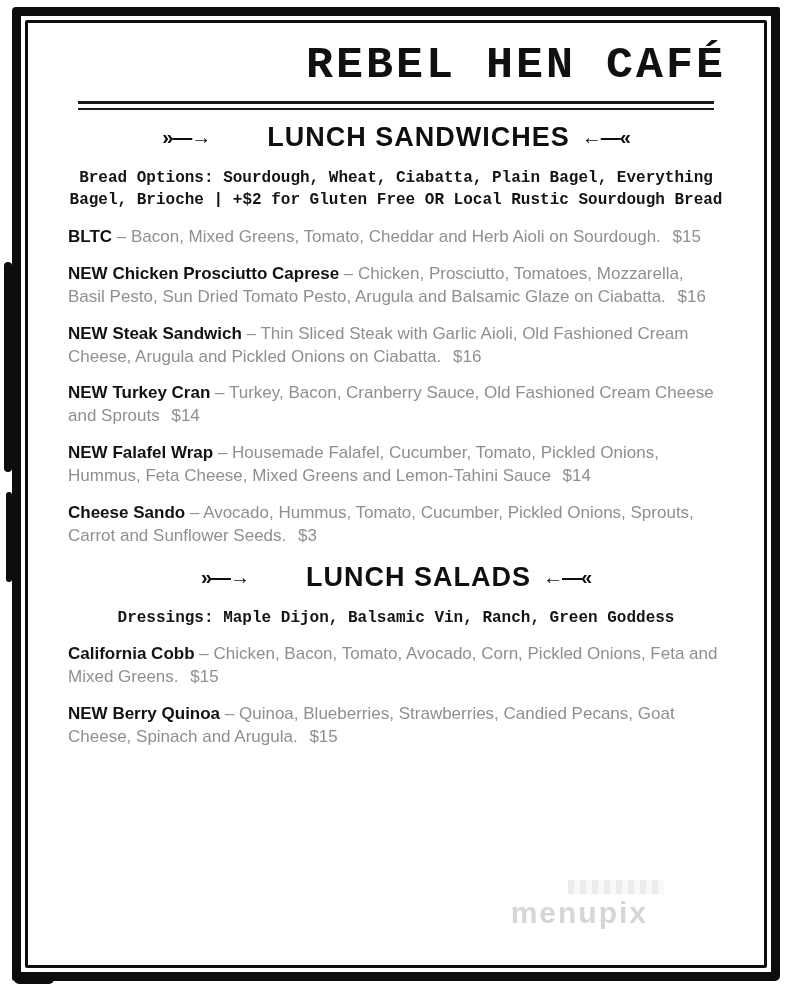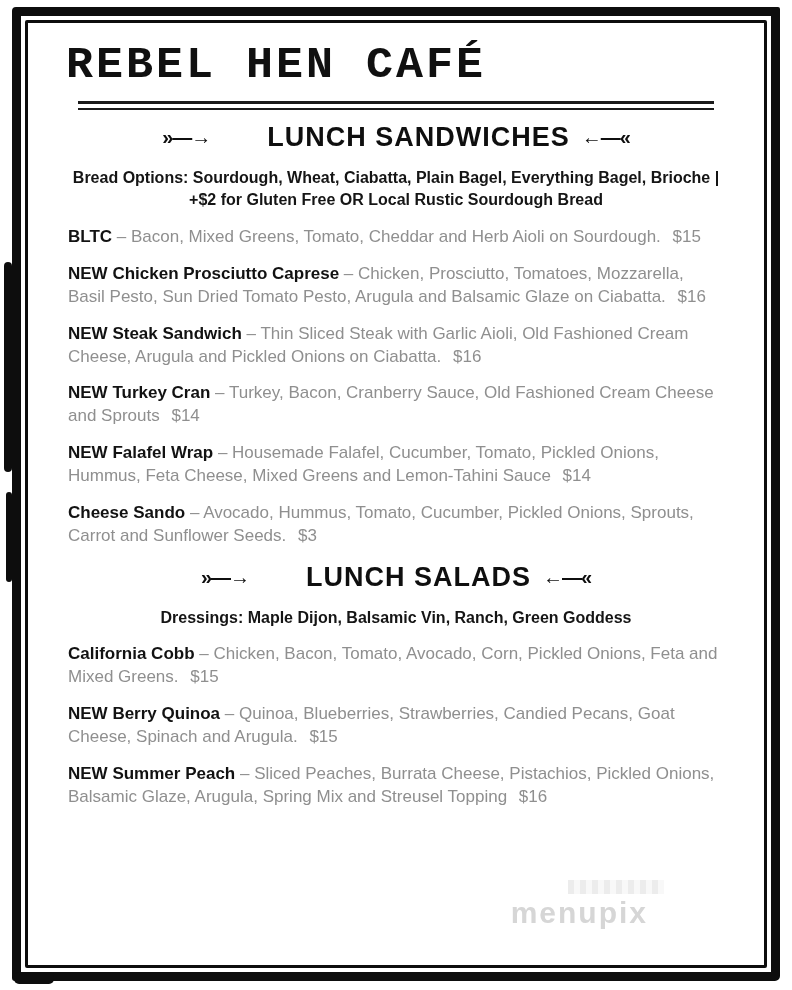--- a/index.html
+++ b/index.html
@@ -40,21 +40,21 @@
     position: absolute;
     left: 30px; top: 16px; right: 30px; bottom: 16px;
     padding: 10px 36px 0 36px;
   }
 
   .title {
     font-family: "Liberation Mono", "DejaVu Sans Mono", monospace;
     font-weight: bold;
     font-size: 45px;
     letter-spacing: 3px;
-    text-align: left;
+    text-align: right;
     color: #101010;
     margin: 14px 0 10px 0;
     white-space: nowrap;
   }
   .double-rule {
     height: 4px;
     border-top: 3px solid #1a1a1a;
     border-bottom: 2px solid #1a1a1a;
     margin: 0 12px 10px 12px;
   }
@@ -81,20 +81,21 @@
   }
 
   .note {
     font-weight: bold;
     font-size: 16px;
     line-height: 1.4;
     text-align: center;
     color: #151515;
     max-width: 660px;
     margin: 0 auto 6px auto;
+    font-family: Liberation Mono, monospace;
   }
 
   .items { margin-top: 8px; }
   .item {
     font-size: 17px;
     line-height: 1.35;
     margin: 14px 2px;
     color: #8f8f8f;
   }
   .item-name {
@@ -191,24 +192,19 @@
       <p class="item">
         <span class="item-name">California Cobb</span>
         <span class="item-desc">– Chicken, Bacon, Tomato, Avocado, Corn, Pickled Onions, Feta and Mixed Greens.</span>
         <span class="item-price">$15</span>
       </p>
       <p class="item">
         <span class="item-name">NEW Berry Quinoa</span>
         <span class="item-desc">– Quinoa, Blueberries, Strawberries, Candied Pecans, Goat Cheese, Spinach and Arugula.</span>
         <span class="item-price">$15</span>
       </p>
-      <p class="item">
-        <span class="item-name">NEW Summer Peach</span>
-        <span class="item-desc">– Sliced Peaches, Burrata Cheese, Pistachios, Pickled Onions, Balsamic Glaze, Arugula, Spring Mix and Streusel Topping</span>
-        <span class="item-price">$16</span>
-      </p>
     </div>
   </section>
 
 </div>
 
 <div class="wm-box"></div>
 <div class="watermark">menupix</div>
 
 </body></html>

